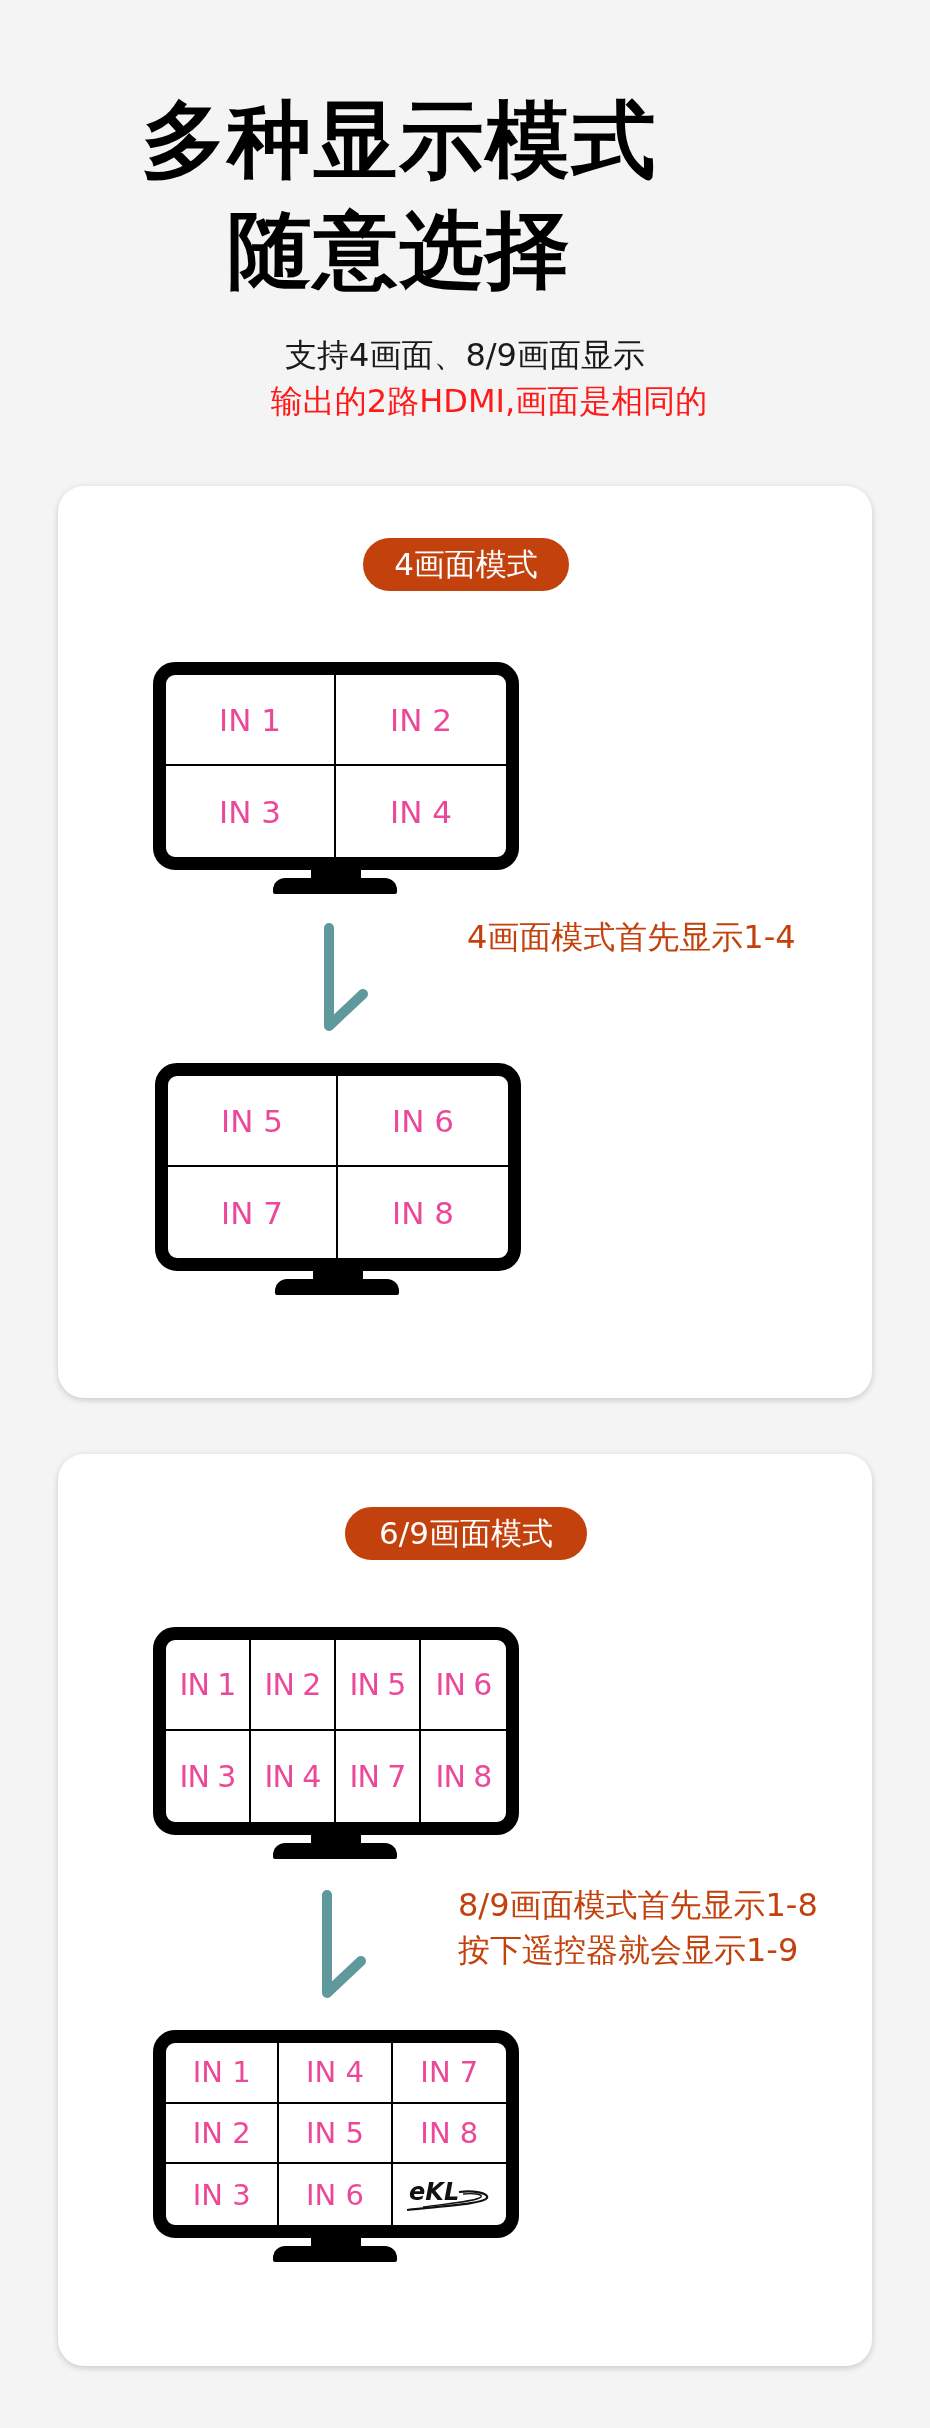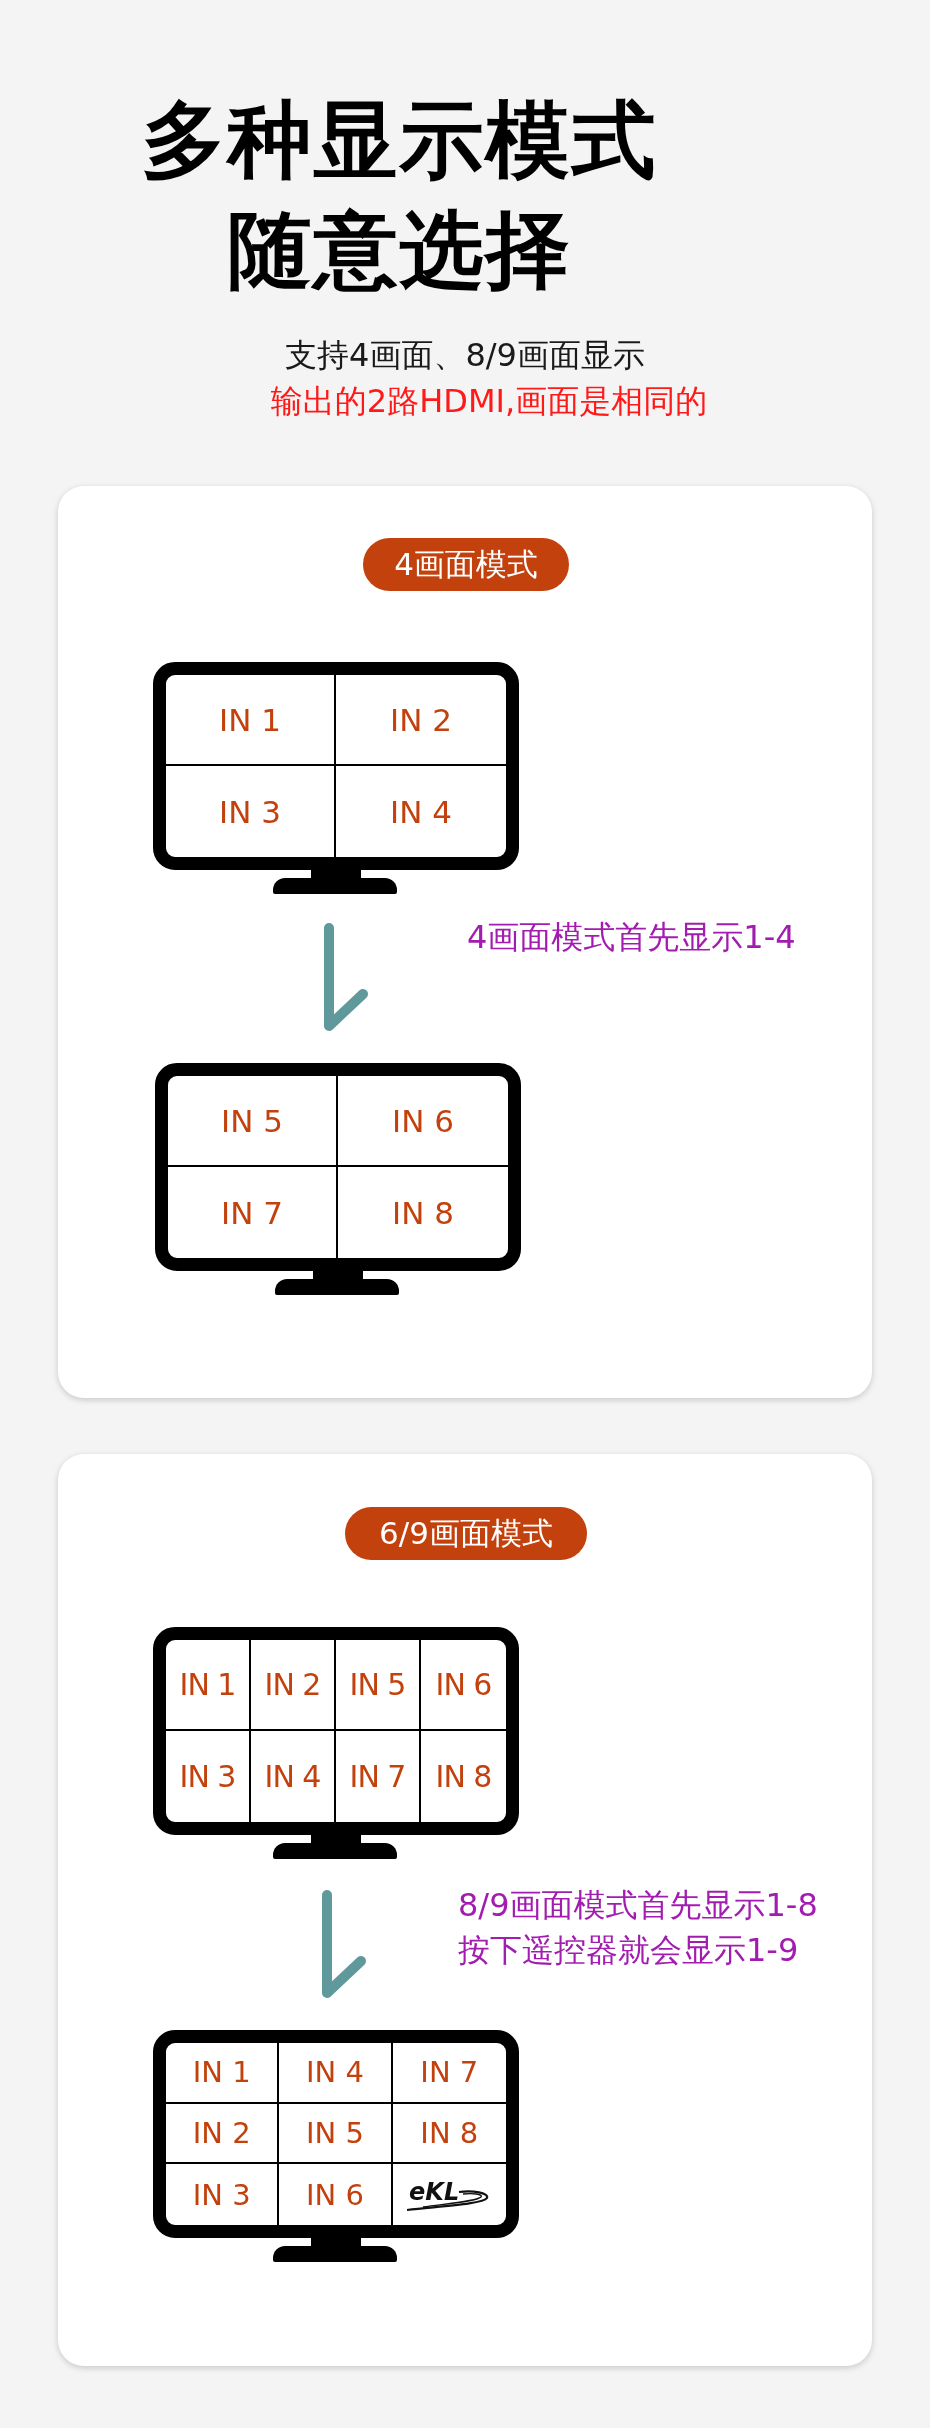--- a/index.html
+++ b/index.html
@@ -47,37 +47,37 @@
     .monitor { position: absolute; width: 366px; height: 232px; }
     .screen {
       position: absolute; left: 0; top: 0; width: 366px; height: 208px;
       border: 13px solid #000; border-radius: 22px; background: #fff;
       overflow: hidden;
     }
     .grid { position: absolute; inset: 0; display: grid; }
     .cell {
       border-right: 2px solid #000; border-bottom: 2px solid #000;
       display: flex; align-items: center; justify-content: center;
-      font-family: "DejaVu Sans", sans-serif; color: #c2410c;
+      font-family: "DejaVu Sans", sans-serif; color: #ec4899;
       white-space: nowrap;
     }
     .grid.g4 { grid-template-columns: 1fr 1fr; grid-template-rows: 1fr 1fr; }
     .grid.g4 .cell { font-size: 31px; }
     .grid.g8 { grid-template-columns: repeat(4, 1fr); grid-template-rows: 1fr 1fr; }
     .grid.g8 .cell { font-size: 30px; letter-spacing: -1px; }
     .grid.g9 { grid-template-columns: repeat(3, 1fr); grid-template-rows: repeat(3, 1fr); }
     .grid.g9 .cell { font-size: 29px; }
     .cell.nr { border-right: none; }
     .cell.nb { border-bottom: none; }
 
     .neck { position: absolute; left: 158px; top: 204px; width: 50px; height: 14px; background: #000; }
     .base { position: absolute; left: 120px; top: 216px; width: 124px; height: 16px; background: #000; border-radius: 12px 12px 2px 2px; }
 
     .desc {
-      position: absolute; font-size: 32px; line-height: 45px; color: #a21caf;
+      position: absolute; font-size: 32px; line-height: 45px; color: #c2410c;
       white-space: nowrap;
     }
     .arrow { position: absolute; }
   </style>
 </head>
 <body>
 
 <div class="title l1">多种显示模式</div>
 <div class="title l2">随意选择</div>
 <div class="subtitle black">支持4画面、8/9画面显示</div>

